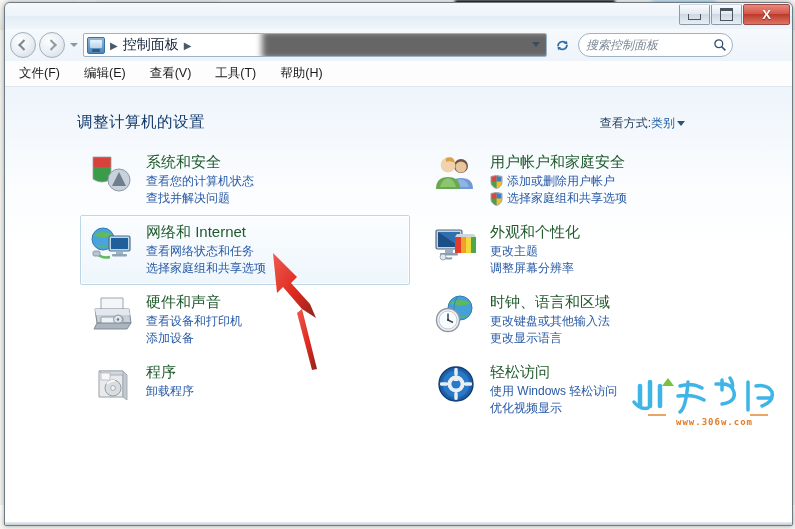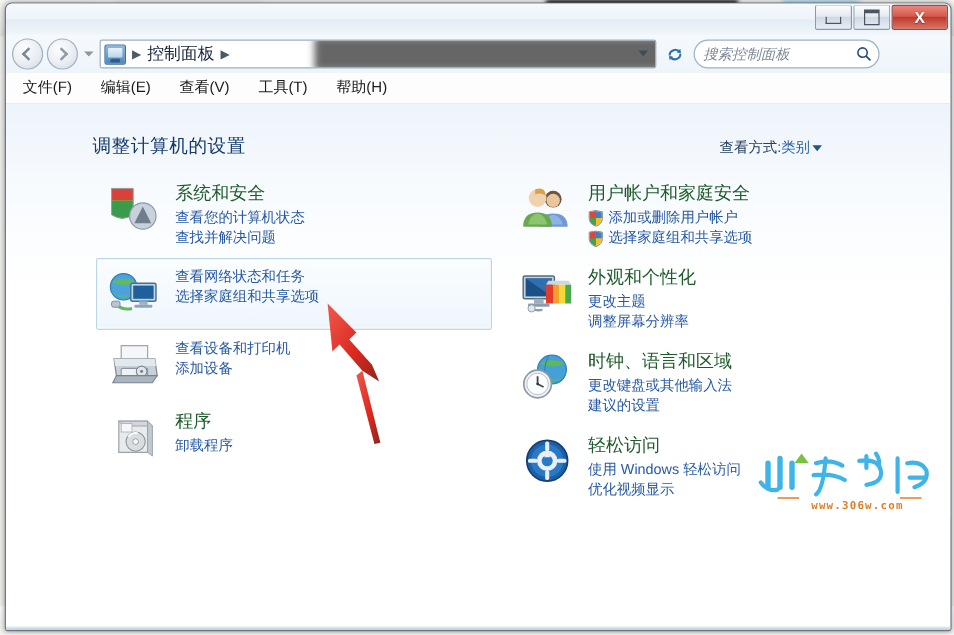--- a/index.html
+++ b/index.html
@@ -432,39 +432,41 @@
         <path d="M5,21 q9,7 18,0 q-9,5 -18,0 z" fill="#63b95e"></path>
         <circle cx="14" cy="16" r="11" fill="none" stroke="#2c7fb3" stroke-width="1"></circle>
         <rect x="20" y="13" width="21" height="15" rx="1.5" fill="#bcd6ea" stroke="#4a6e8c" stroke-width="1.2"></rect>
         <rect x="22" y="15" width="17" height="11" fill="#1f5f9c"></rect>
         <rect x="27" y="28" width="7" height="3" fill="#9fb2c2"></rect>
         <rect x="23" y="31" width="15" height="2.4" rx="1" fill="#8fa4b5"></rect>
         <path d="M7,30 q6,6 14,4" stroke="#63b95e" stroke-width="2.6" fill="none"></path>
         <rect x="4" y="28" width="7" height="5" rx="1.5" fill="#b9c6d2" stroke="#7e8c99" stroke-width=".8"></rect>
       </svg></div>
               <div class="cat-body">
+                <div class="cat-title">网络和 Internet</div>
                 <div class="cat-link">
                   <span>查看网络状态和任务</span>
                 </div>
                 <div class="cat-link">
                   <span>选择家庭组和共享选项</span>
                 </div>
               </div>
             </div>
             <div class="cat">
               <div class="cat-icon"><svg width="46" height="42" viewBox="0 0 46 42">
         <path d="M12,5 L34,5 L34,17 L12,17 Z" fill="#f4f6f8" stroke="#9aa6b2" stroke-width="1"></path>
         <path d="M6,16 L40,16 L42,30 L8,30 Z" fill="#c8d0d8" stroke="#7c8794" stroke-width="1"></path>
         <path d="M6,16 L40,16 L41,22 L7,22 Z" fill="#e2e8ee"></path>
         <rect x="12" y="24" width="22" height="7" rx="1" fill="#eef2f5" stroke="#8b96a2" stroke-width=".9"></rect>
         <circle cx="29" cy="26.5" r="4.4" fill="#dfe5ea" stroke="#7d8894" stroke-width=".9"></circle>
         <circle cx="29" cy="26.5" r="1.2" fill="#6c7884"></circle>
         <path d="M8,30 L42,30 L38,36 L5,36 Z" fill="#aab5c0" stroke="#78838f" stroke-width=".9"></path>
       </svg></div>
               <div class="cat-body">
+                <div class="cat-title">硬件和声音</div>
                 <div class="cat-link">
                   <span>查看设备和打印机</span>
                 </div>
                 <div class="cat-link">
                   <span>添加设备</span>
                 </div>
               </div>
             </div>
             <div class="cat">
               <div class="cat-icon"><svg width="46" height="42" viewBox="0 0 46 42">
@@ -561,21 +563,21 @@
         <line x1="15" y1="27" x2="15" y2="20.5" stroke="#3c4650" stroke-width="1.5"></line>
         <line x1="15" y1="27" x2="20" y2="29.5" stroke="#3c4650" stroke-width="1.5"></line>
         <circle cx="15" cy="27" r="1.1" fill="#2b343d"></circle>
       </svg></div>
               <div class="cat-body">
                 <div class="cat-title">时钟、语言和区域</div>
                 <div class="cat-link">
                   <span>更改键盘或其他输入法</span>
                 </div>
                 <div class="cat-link">
-                  <span>建议的设置</span>
+                  <span>更改显示语言</span>
                 </div>
               </div>
             </div>
             <div class="cat">
               <div class="cat-icon"><svg width="46" height="42" viewBox="0 0 46 42">
         <circle cx="23" cy="21" r="17" fill="#1d5fa8" stroke="#113f75" stroke-width="1.4"></circle>
         <circle cx="23" cy="21" r="13.5" fill="#2a79c6"></circle>
         <circle cx="23" cy="21" r="8.5" fill="#e9eff5"></circle>
         <circle cx="23" cy="21" r="4.6" fill="#2a79c6"></circle>
         <g fill="#e9eff5">

